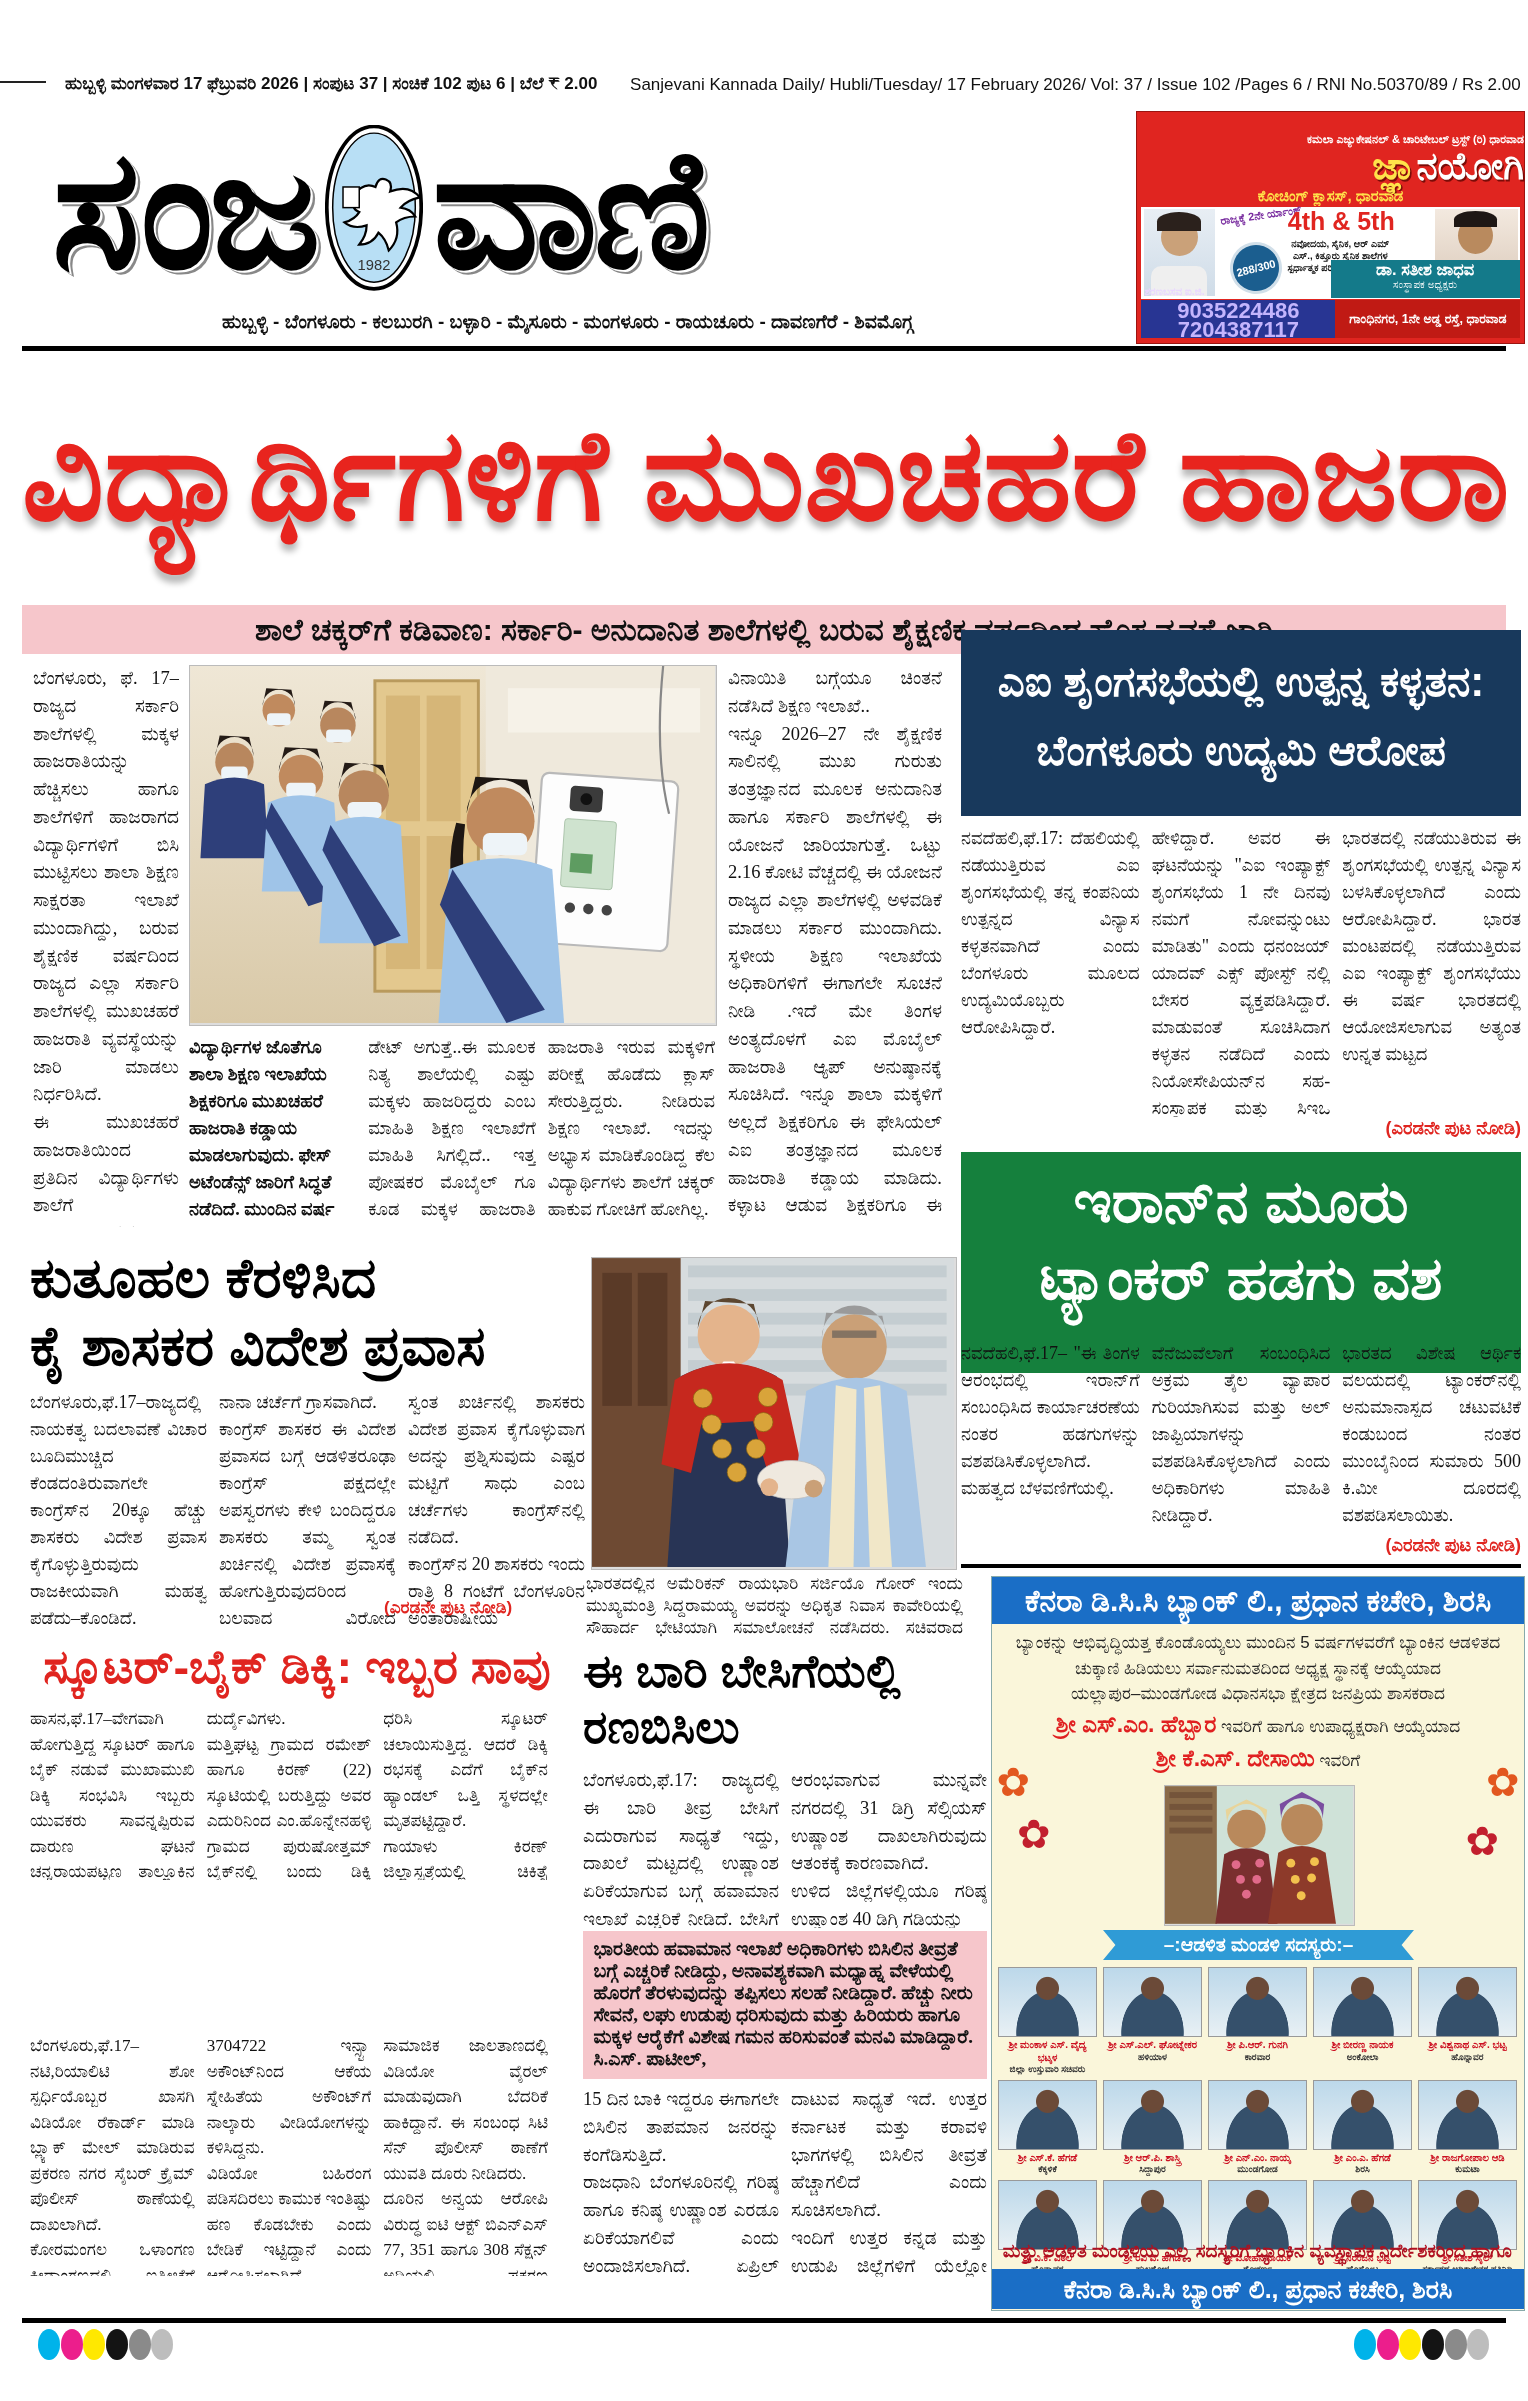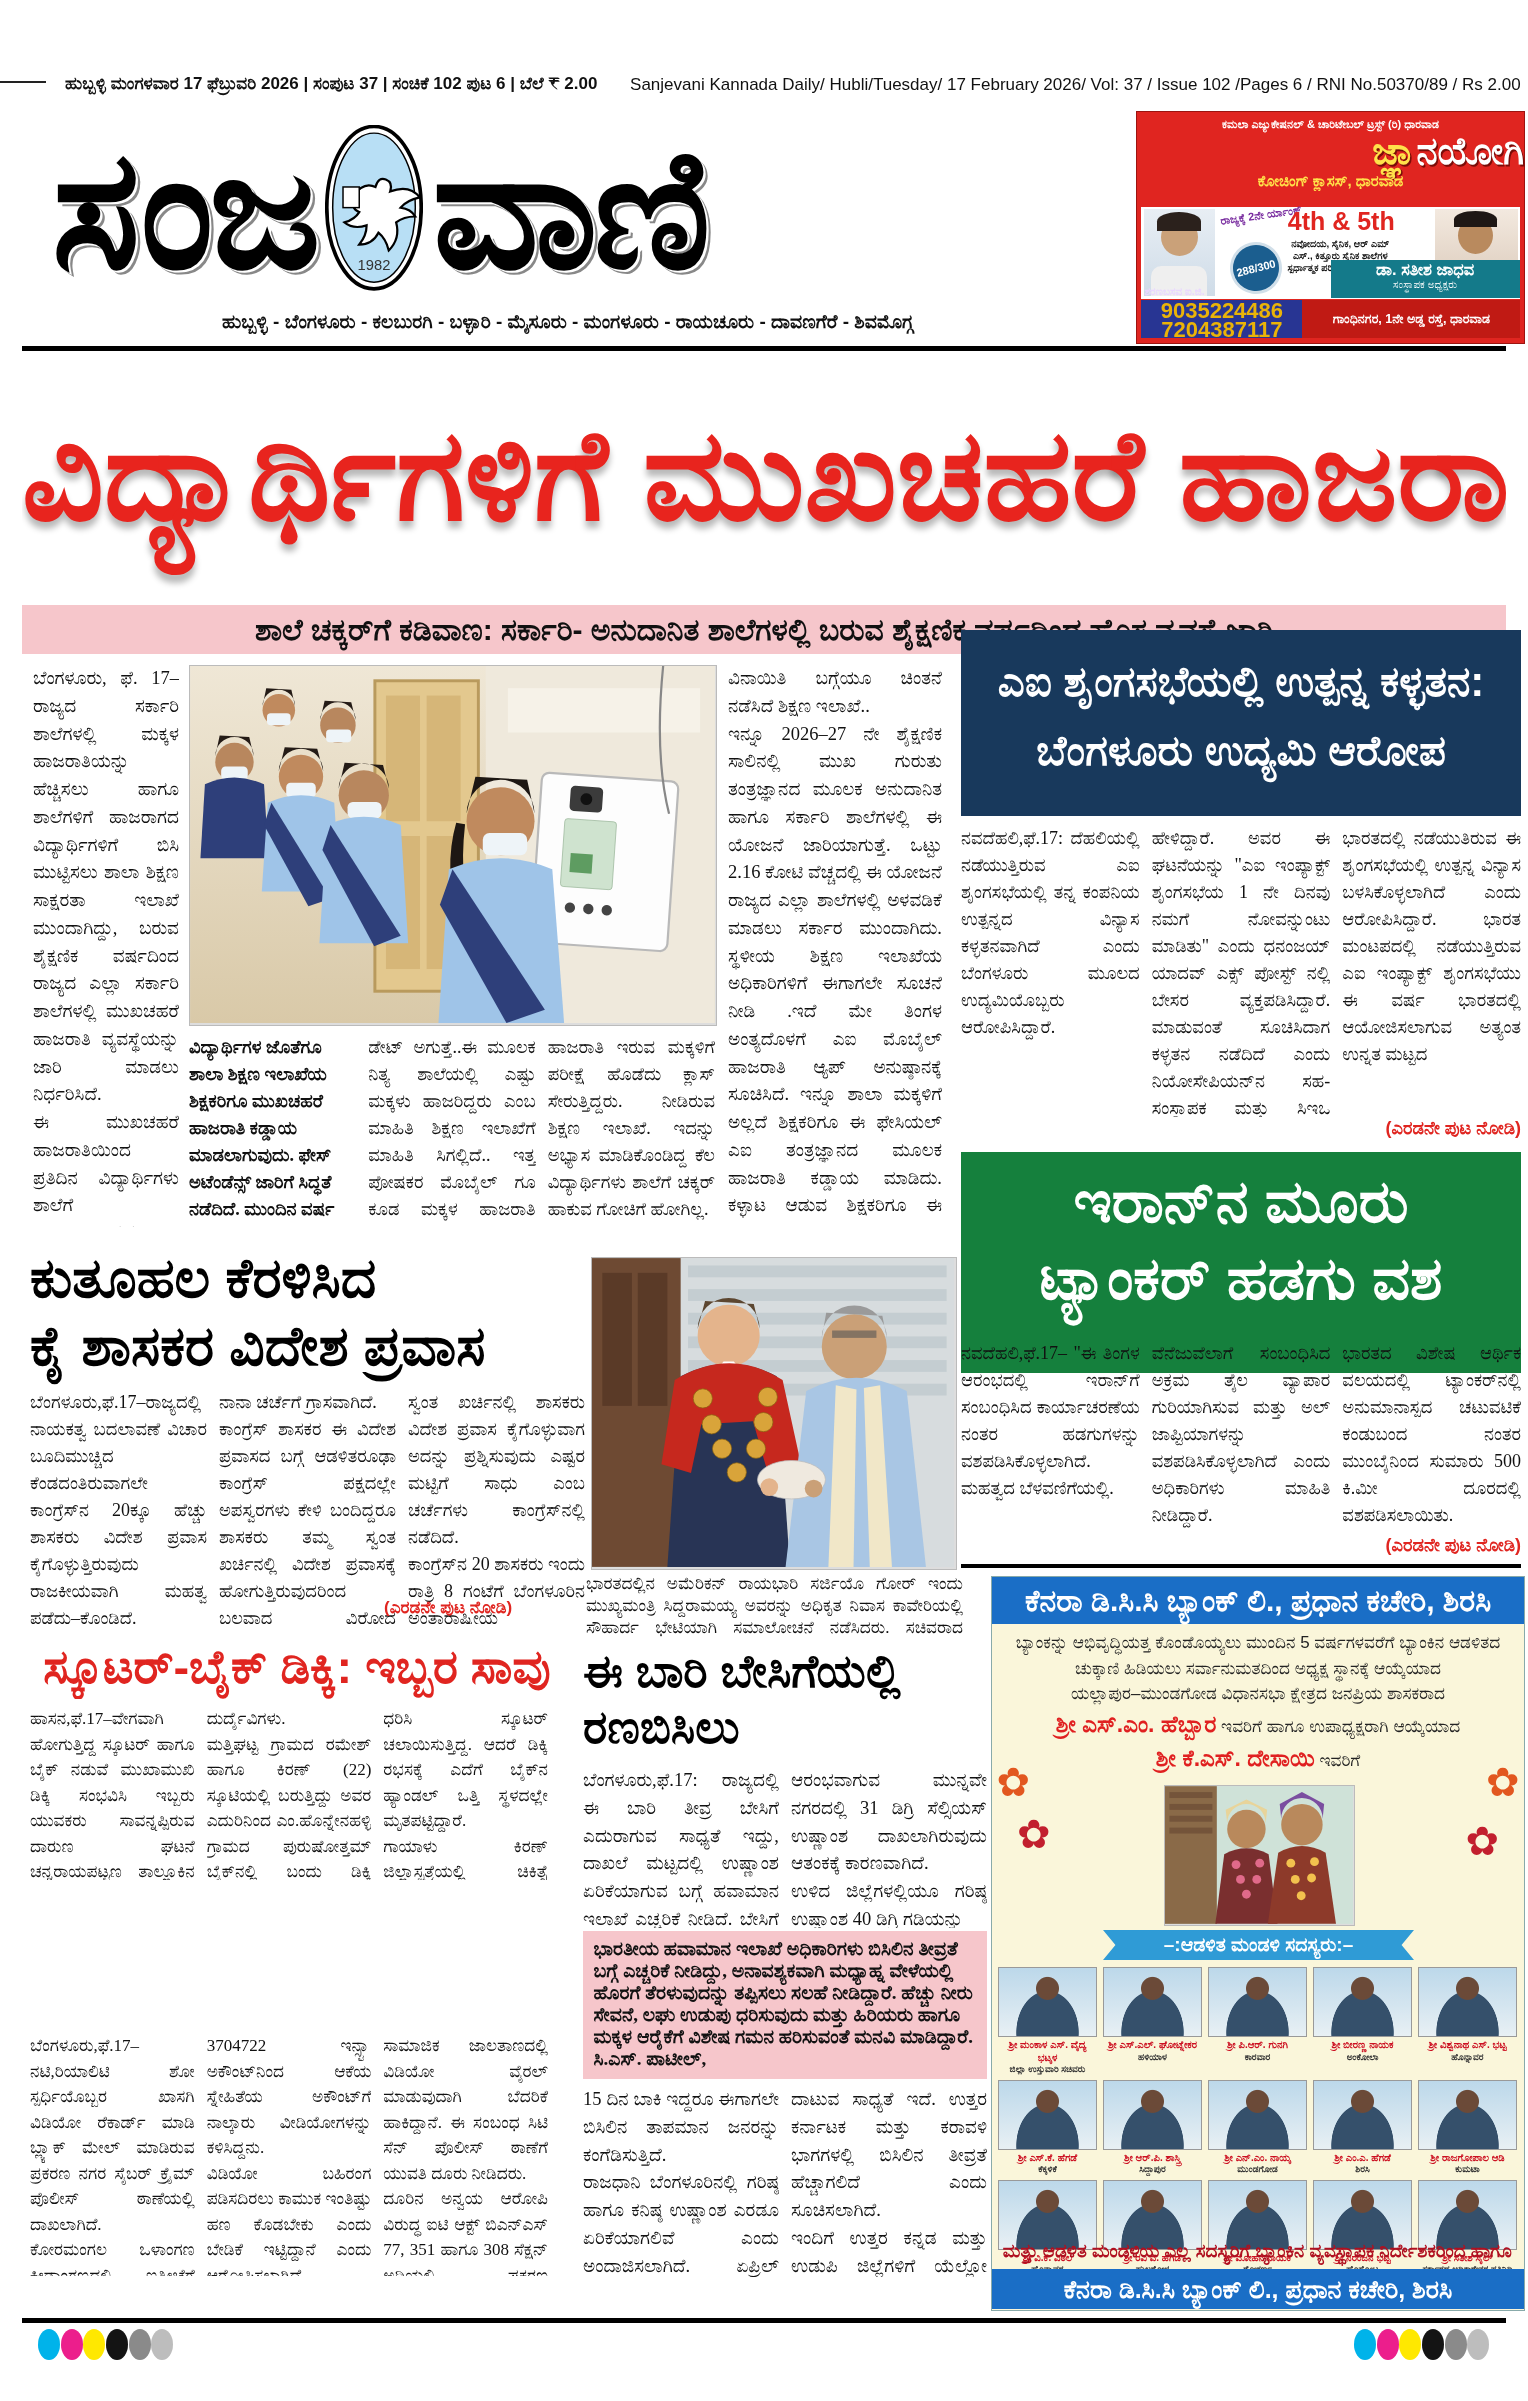--- a/index.html
+++ b/index.html
@@ -18,21 +18,21 @@
 
   
   .mast{top:109px;left:52px;width:1057px;height:200px;display:flex;align-items:center;}
   .mast .word{font-size:166px;line-height:189px;font-weight:bold;color:#000;
               text-shadow:2.2px 2.2px 0 #fff,4.4px 4.4px 0 #888;letter-spacing:-4.4px;white-space:nowrap;}
   .doveoval{margin:0 9px;flex:0 0 auto;}
   .cities{top:311px;left:222px;width:917px;font-size:19px;font-weight:bold;text-align:left;}
 
   
   .gad{top:111px;left:1136px;width:387px;height:231px;background:#e02520;border:1.5px solid #9c1410;}
-  .gad .trust{color:#fff;font-size:11px;font-weight:bold;text-align:center;padding-top:6px;}
+  .gad .trust{color:#fff;font-size:11px;font-weight:bold;text-align:right;padding-top:21px;}
   .gad .ttl{color:#fff;font-size:38px;font-weight:bold;text-align:right;line-height:41px;
             text-shadow:1.5px 1.5px 0 #7a0c08;}
   .gad .ttl .y{color:#ffe24a;}
   .gad .sub{color:#ffe24a;font-size:15px;font-weight:bold;text-align:center;}
   .gad .panel{position:absolute;left:4.4px;top:95px;width:379px;height:92px;background:#fff;display:flex;}
   .boyphoto{width:71px;height:87px;margin:2.2px;background:linear-gradient(#e8eef4,#cfdce8);position:relative;}
   .boyphoto:before{content:"";position:absolute;left:17px;top:9px;width:37px;height:38px;border-radius:50%;background:#caa179;}
   .boyphoto:after{content:"";position:absolute;left:13.3px;top:3px;width:44px;height:19px;border-radius:50% 50% 0 0;background:#2b211c;}
   .boyphoto .tee{position:absolute;left:7.4px;bottom:0;width:56px;height:30px;border-radius:10.4px 10.4px 0 0;background:#efefef;}
   .gcenter{flex:1;position:relative;}
@@ -40,21 +40,21 @@
   .star{position:absolute;left:16.3px;top:38px;width:46px;height:46px;border-radius:50%;background:#1b5e8f;
         color:#fff;font-size:11px;font-weight:bold;display:flex;align-items:center;justify-content:center;
         transform:rotate(-14deg);box-shadow:0 0 0 3px #1b5e8f33;}
   .grades{position:absolute;left:71px;top:0;color:#e02520;font-size:25px;font-weight:bold;}
   .clist{position:absolute;left:68px;top:31px;width:111px;font-size:9.6px;font-weight:bold;line-height:12px;text-align:center;}
   .manphoto{width:83px;height:87px;margin:2.2px;background:linear-gradient(#f3e9df,#d9c8b8);position:relative;}
   .manphoto:before{content:"";position:absolute;left:23px;top:7.4px;width:35px;height:37px;border-radius:50%;background:#b98a5e;}
   .manphoto:after{content:"";position:absolute;left:19px;top:1.5px;width:43px;height:16.3px;border-radius:50% 50% 0 0;background:#1e1714;}
   .manphoto .suit{position:absolute;left:6px;bottom:0;width:71px;height:34px;border-radius:12px 12px 0 0;background:#20242e;}
   .gbot{position:absolute;left:4.4px;top:188px;width:379px;height:38px;display:flex;}
-  .phones{width:161px;background:#283593;color:#eab308;font-size:22px;font-weight:bold;text-align:center;line-height:19px;padding-top:0.7px;}
+  .phones{width:194px;background:#283593;color:#c4b5fd;font-size:22px;font-weight:bold;text-align:center;line-height:19px;padding-top:0.7px;}
   .gperson{position:absolute;right:4.4px;top:148px;width:189px;height:38px;background:#147a8a;color:#fff;text-align:center;}
   .gperson .n{font-size:16.3px;font-weight:bold;}
   .gperson .r{font-size:10.4px;}
   .gaddr{flex:1;background:#c01a14;color:#fff;font-size:12.6px;font-weight:bold;display:flex;align-items:center;justify-content:center;}
 
   .rule{background:#000;}
 
   
   .mainhead{top:353px;left:22px;width:1484px;height:248px;color:#e8241e;font-weight:bold;
             font-size:127px;line-height:244px;text-align:center;white-space:nowrap;

